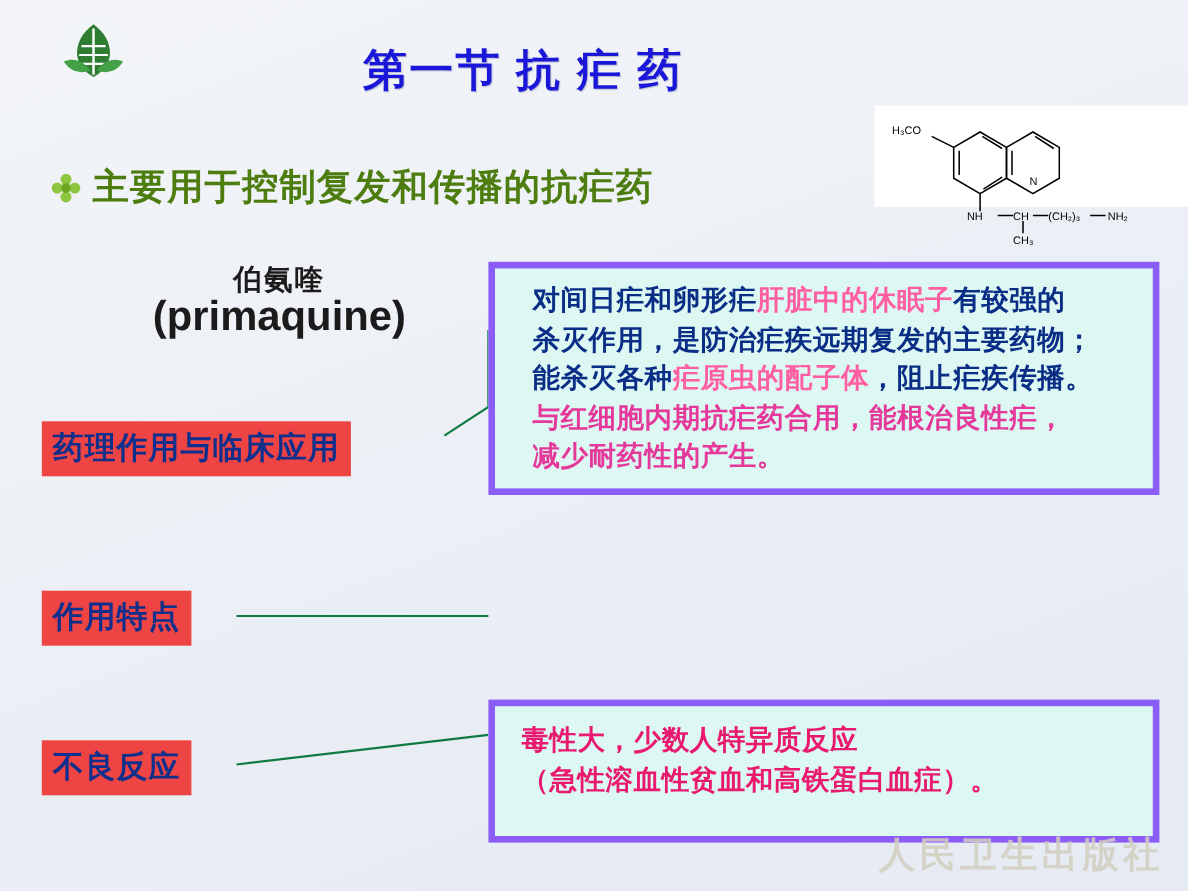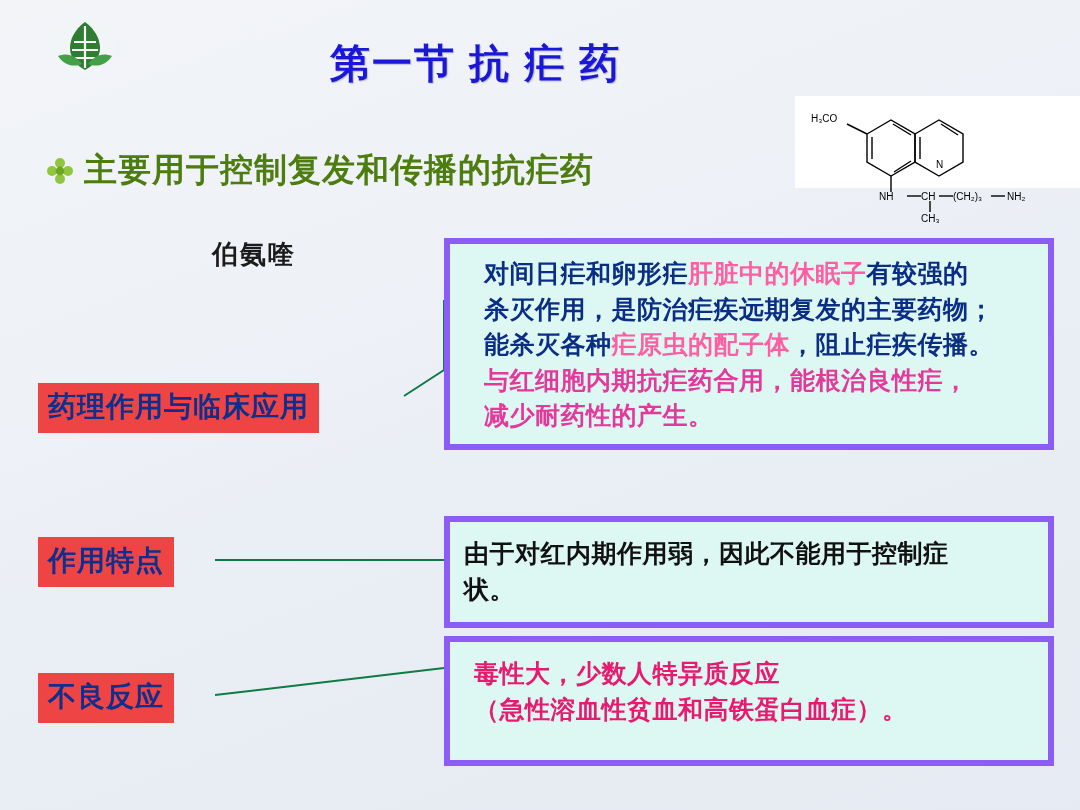--- a/index.html
+++ b/index.html
@@ -235,20 +235,21 @@
         <circle cx="22" cy="14" r="5" fill="#8ec63f"></circle>
         <circle cx="14" cy="22" r="5" fill="#8ec63f"></circle>
         <circle cx="14" cy="14" r="4.4" fill="#6aa61f"></circle>
       </svg>
     </span>
     <span class="bullet-text">主要用于控制复发和传播的抗疟药</span>
   </div>
 
   <div class="drug-name">
     <div class="cn">伯氨喹</div>
+    <div class="en">(primaquine)</div>
   </div>
 
   <svg class="connector">
     <g stroke="#0f7a43" stroke-width="2" fill="none">
       <path d="M404 396 L444 370 L444 300"></path>
       <path d="M215 560 L444 560"></path>
       <path d="M215 695 L444 668"></path>
     </g>
   </svg>
 
@@ -259,28 +260,23 @@
   <div class="content-box" id="box-pharm">
     <div class="ctext">
         <div><span>对间日疟和卵形疟</span><span class="hl-pink">肝脏中的休眠子</span><span>有较强的</span></div>
         <div><span>杀灭作用，是防治疟疾远期复发的主要药物；</span></div>
         <div><span>能杀灭各种</span><span class="hl-pink">疟原虫的配子体</span><span>，阻止疟疾传播。</span></div>
         <div><span class="hl-magenta">与红细胞内期抗疟药合用，能根治良性疟，</span></div>
         <div><span class="hl-magenta">减少耐药性的产生。</span></div>
       </div>
   </div>
 
-  <div class="content-box" id="box-feature">
-    <div class="ctext plain">
-        <div><span>由于对红内期作用弱，因此不能用于控制症</span></div>
-        <div><span>状。</span></div>
-      </div>
-  </div>
 
   <div class="content-box" id="box-adverse">
     <div class="ctext">
         <div><span class="hl-red">毒性大，少数人特异质反应</span></div>
         <div><span class="hl-red">（急性溶血性贫血和高铁蛋白血症）。</span></div>
       </div>
   </div>
 
+  <div class="watermark">人民卫生出版社</div>
 
 </div>
 
 </body></html>

